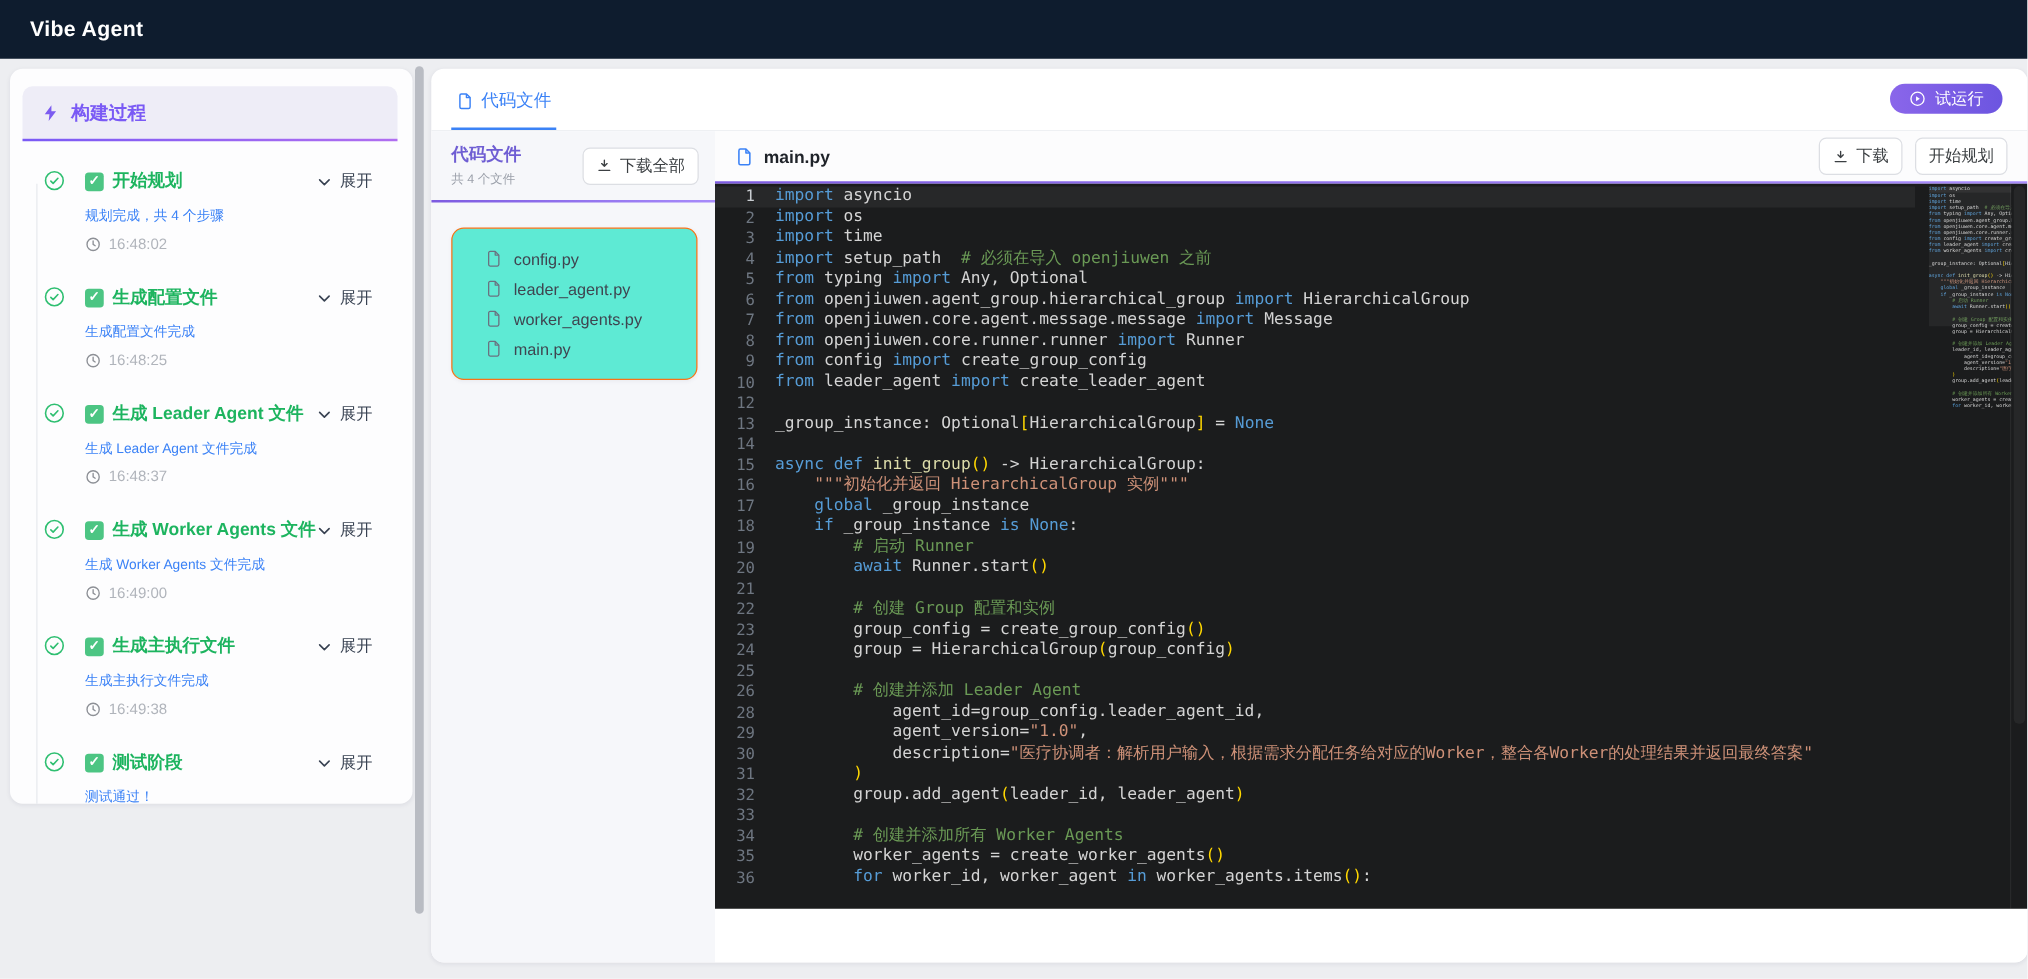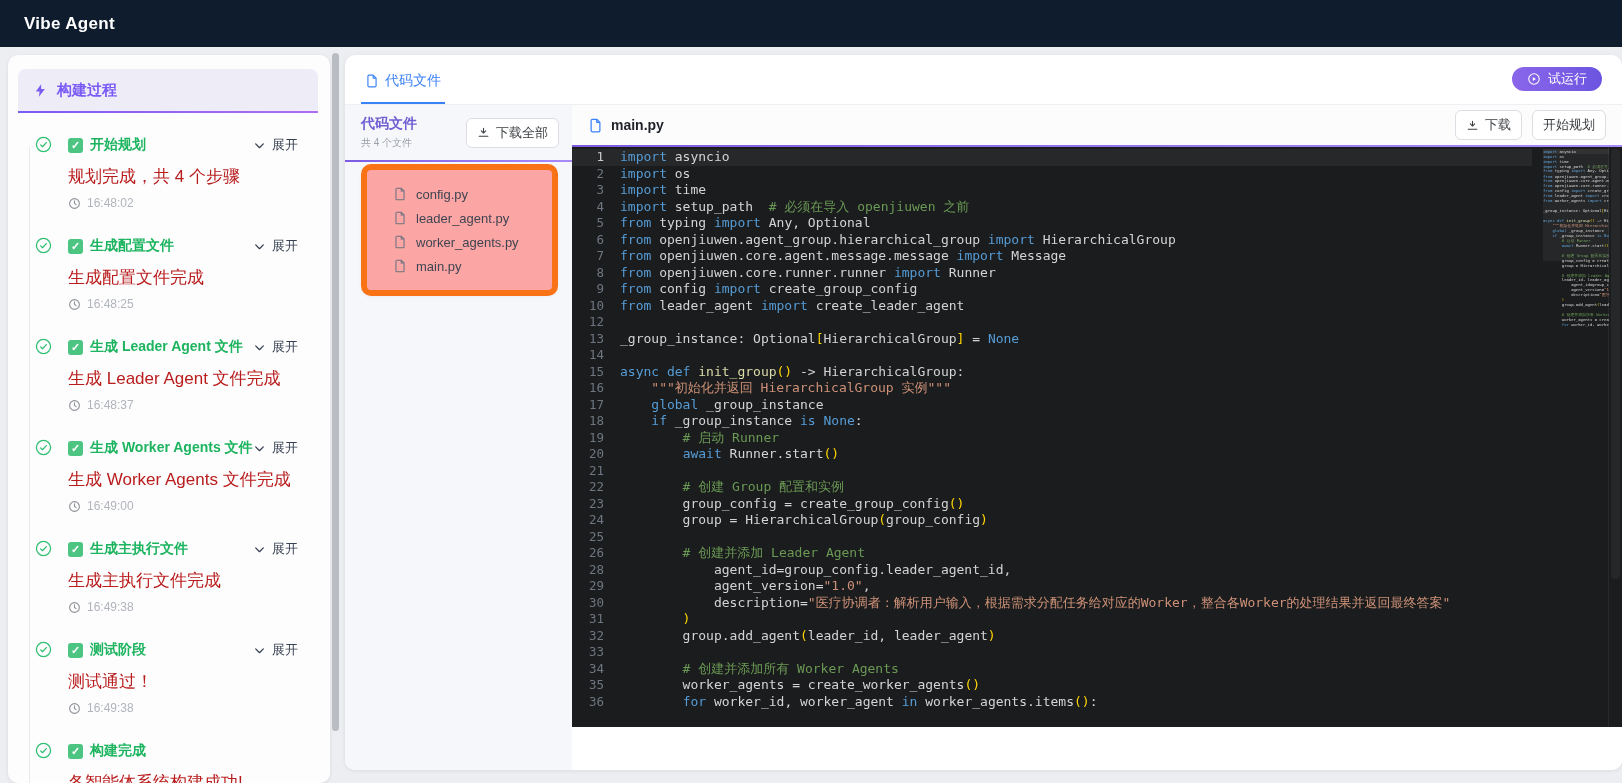--- a/index.html
+++ b/index.html
@@ -3,36 +3,36 @@
 <meta charset="utf-8">
 <style>
   html,body{margin:0;padding:0}
   body{width:1622px;height:783px;overflow:hidden;position:relative;background:#edeef1;
        font-family:"Liberation Sans",sans-serif;-webkit-font-smoothing:antialiased}
   
   .topbar{position:absolute;left:0;top:0;width:100%;height:47px;background:#0e1c2e;
           display:flex;align-items:center;padding:0 24px;box-sizing:border-box;z-index:5}
   .topbar .title{color:#ffffff;font-size:17px;font-weight:700;letter-spacing:.3px}
   
-  .sidebar-card{position:absolute;left:8px;top:55px;width:322px;height:728px;background:#fdfdfe;
+  .sidebar-card{position:absolute;left:8px;top:55px;width:322px;height:588px;background:#fdfdfe;
                 border-radius:10px;box-shadow:0 1px 4px rgba(20,20,60,.08);overflow:hidden}
   .sb-header{margin:14px 12px 0 10px;background:#eeedf7;border-radius:8px 8px 0 0;height:42px;
              display:flex;align-items:center;gap:9px;padding:0 15px;font-size:15px;font-weight:700;color:#7a5af5}
   .sb-underline{height:2px;margin:0 12px 0 10px;background:linear-gradient(90deg,#7a5af5,#b06ef0)}
   .steps{position:relative;padding:22px 36px 0 14px}
   .steps .vline{position:absolute;left:21px;top:34px;width:1px;height:640px;background:#e8eaee}
   .step{position:relative;padding-left:46px;margin-bottom:26px}
   .node-icon{position:absolute;left:13px;top:1px;display:inline-flex;background:#fdfdfe;border-radius:50%}
   .step-title-row{display:flex;align-items:center;position:relative;height:20px}
   .cb{width:15px;height:15px;background:#4cc583;border-radius:3px;color:#fff;font-size:11px;
       line-height:15px;text-align:center;flex:none;font-weight:700}
   .step-title{color:#1db45f;font-weight:700;font-size:14px;margin-left:7px;white-space:nowrap}
   .expand{position:absolute;right:-4px;top:1px;display:flex;align-items:center;gap:6px;color:#374151;
           font-size:13px;cursor:pointer}
-  .step-desc{margin-top:10px;color:#b91c1c;font-size:17px}
+  .step-desc{margin-top:10px;color:#3b82f6;font-size:11px}
   .step-time{margin-top:8px;display:flex;align-items:center;gap:6px;color:#b0b4bb;font-size:12px}
   .sidebar-scrollbar{position:absolute;left:332px;top:53px;width:7px;height:678px;background:#b9bcc3;border-radius:4px}
   
   .main-card{position:absolute;left:345px;top:55px;width:1277px;height:715px;background:#ffffff;
              border-radius:10px;box-shadow:0 1px 4px rgba(20,20,60,.08);overflow:hidden}
   .tabbar{height:50px;border-bottom:1px solid #eef0f3;display:flex;align-items:flex-end;
           padding:0 0 0 16px;position:relative;box-sizing:border-box}
   .tab{display:flex;align-items:center;gap:6px;color:#3b82f6;font-size:14px;font-weight:500;
        padding:0 4px 12px 4px;border-bottom:2px solid #3b82f6;cursor:pointer}
   .run-btn{position:absolute;right:20px;top:12px;height:24px;padding:0 15px;border:none;border-radius:14px;
@@ -41,21 +41,21 @@
   .content{position:absolute;top:50px;left:0;right:0;bottom:0;display:flex}
   
   .file-panel{width:227px;flex:none;background:#f6f7fa;display:flex;flex-direction:column;box-sizing:border-box}
   .fp-header{height:55px;display:flex;align-items:center;justify-content:space-between;
              padding:0 13px 0 16px;box-sizing:border-box}
   .fp-title{color:#6f5ed3;font-weight:700;font-size:14px}
   .fp-count{color:#9ba0aa;font-size:10px;margin-top:3px}
   .btn{display:inline-flex;align-items:center;gap:6px;background:#fff;border:1px solid #dcdee3;
        border-radius:6px;color:#3c4043;font-size:13px;padding:5px 10px;cursor:pointer;font-family:inherit;white-space:nowrap}
   .grad-line{height:2px;background:linear-gradient(90deg,#7d5be0,#a78bfa);flex:none}
-  .file-card{margin:2px 14px 0 16px;background:#fca5a5;border:6px solid #f97316;border-radius:10px;
+  .file-card{margin:20px 14px 0 16px;background:#5eead4;border:1px solid #f97316;border-radius:10px;
              padding:12px 8px 12px 26px;box-shadow:0 1px 3px rgba(80,80,120,.06)}
   .file-item{display:flex;align-items:center;gap:9px;color:#3f4550;font-size:13px;height:24px;cursor:pointer}
   .file-item svg{color:#6b7280;flex:none}
   
   .editor-panel{flex:1;display:flex;flex-direction:column;min-width:0;background:#fff}
   .ed-header{height:40px;background:#fcfcfd;display:flex;align-items:center;justify-content:space-between;
              padding:0 16px;box-sizing:border-box}
   .ed-file{display:flex;align-items:center;gap:8px;color:#1f2329;font-weight:600;font-size:14px}
   .ed-file svg{color:#3b82f6}
   .ed-actions{display:flex;gap:10px}

